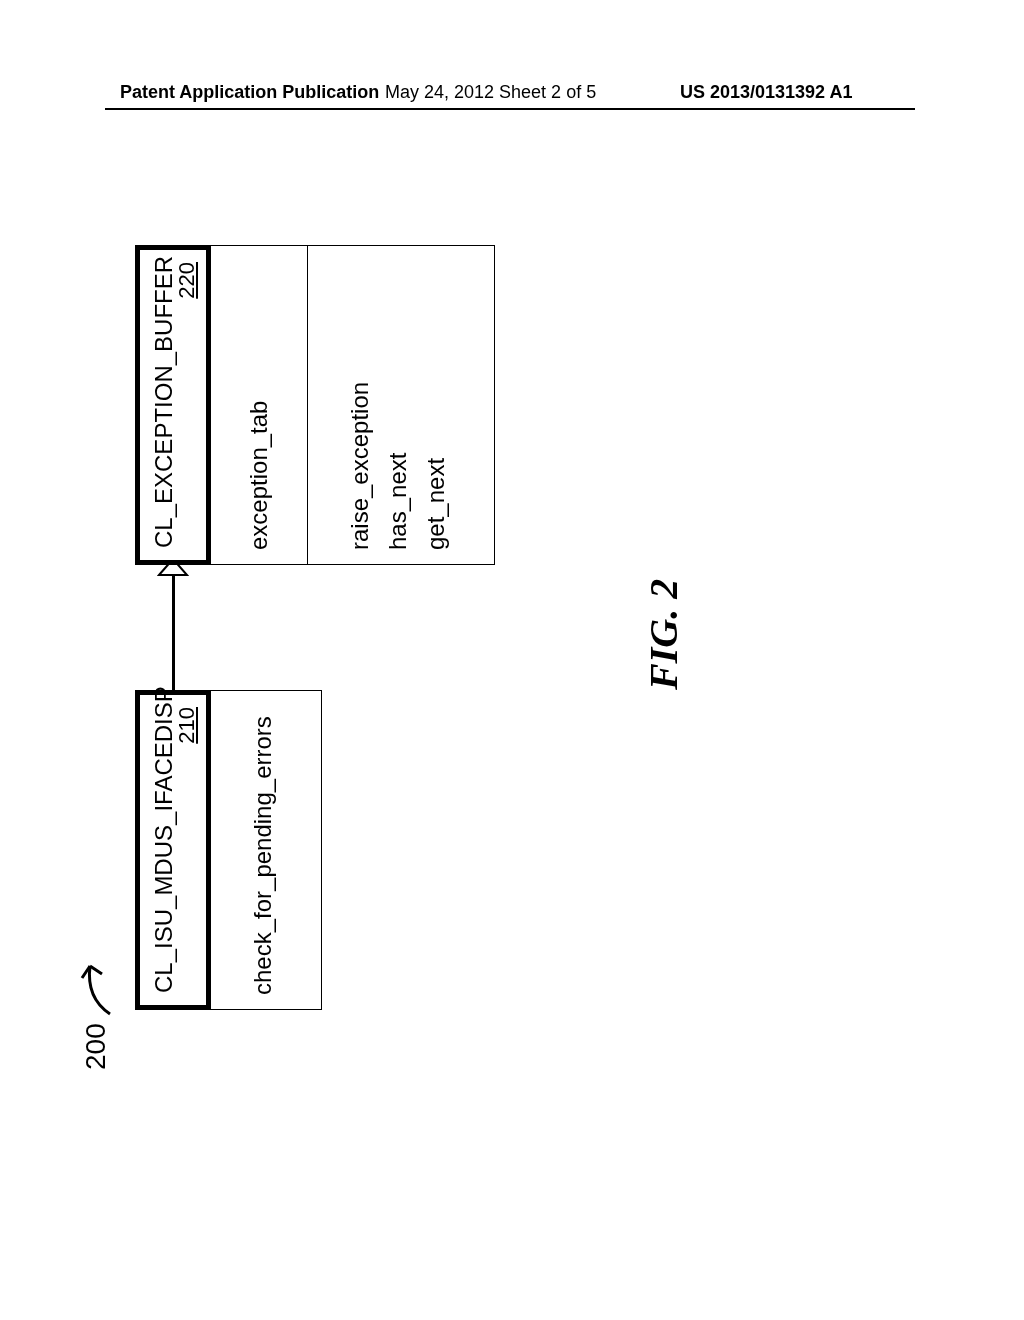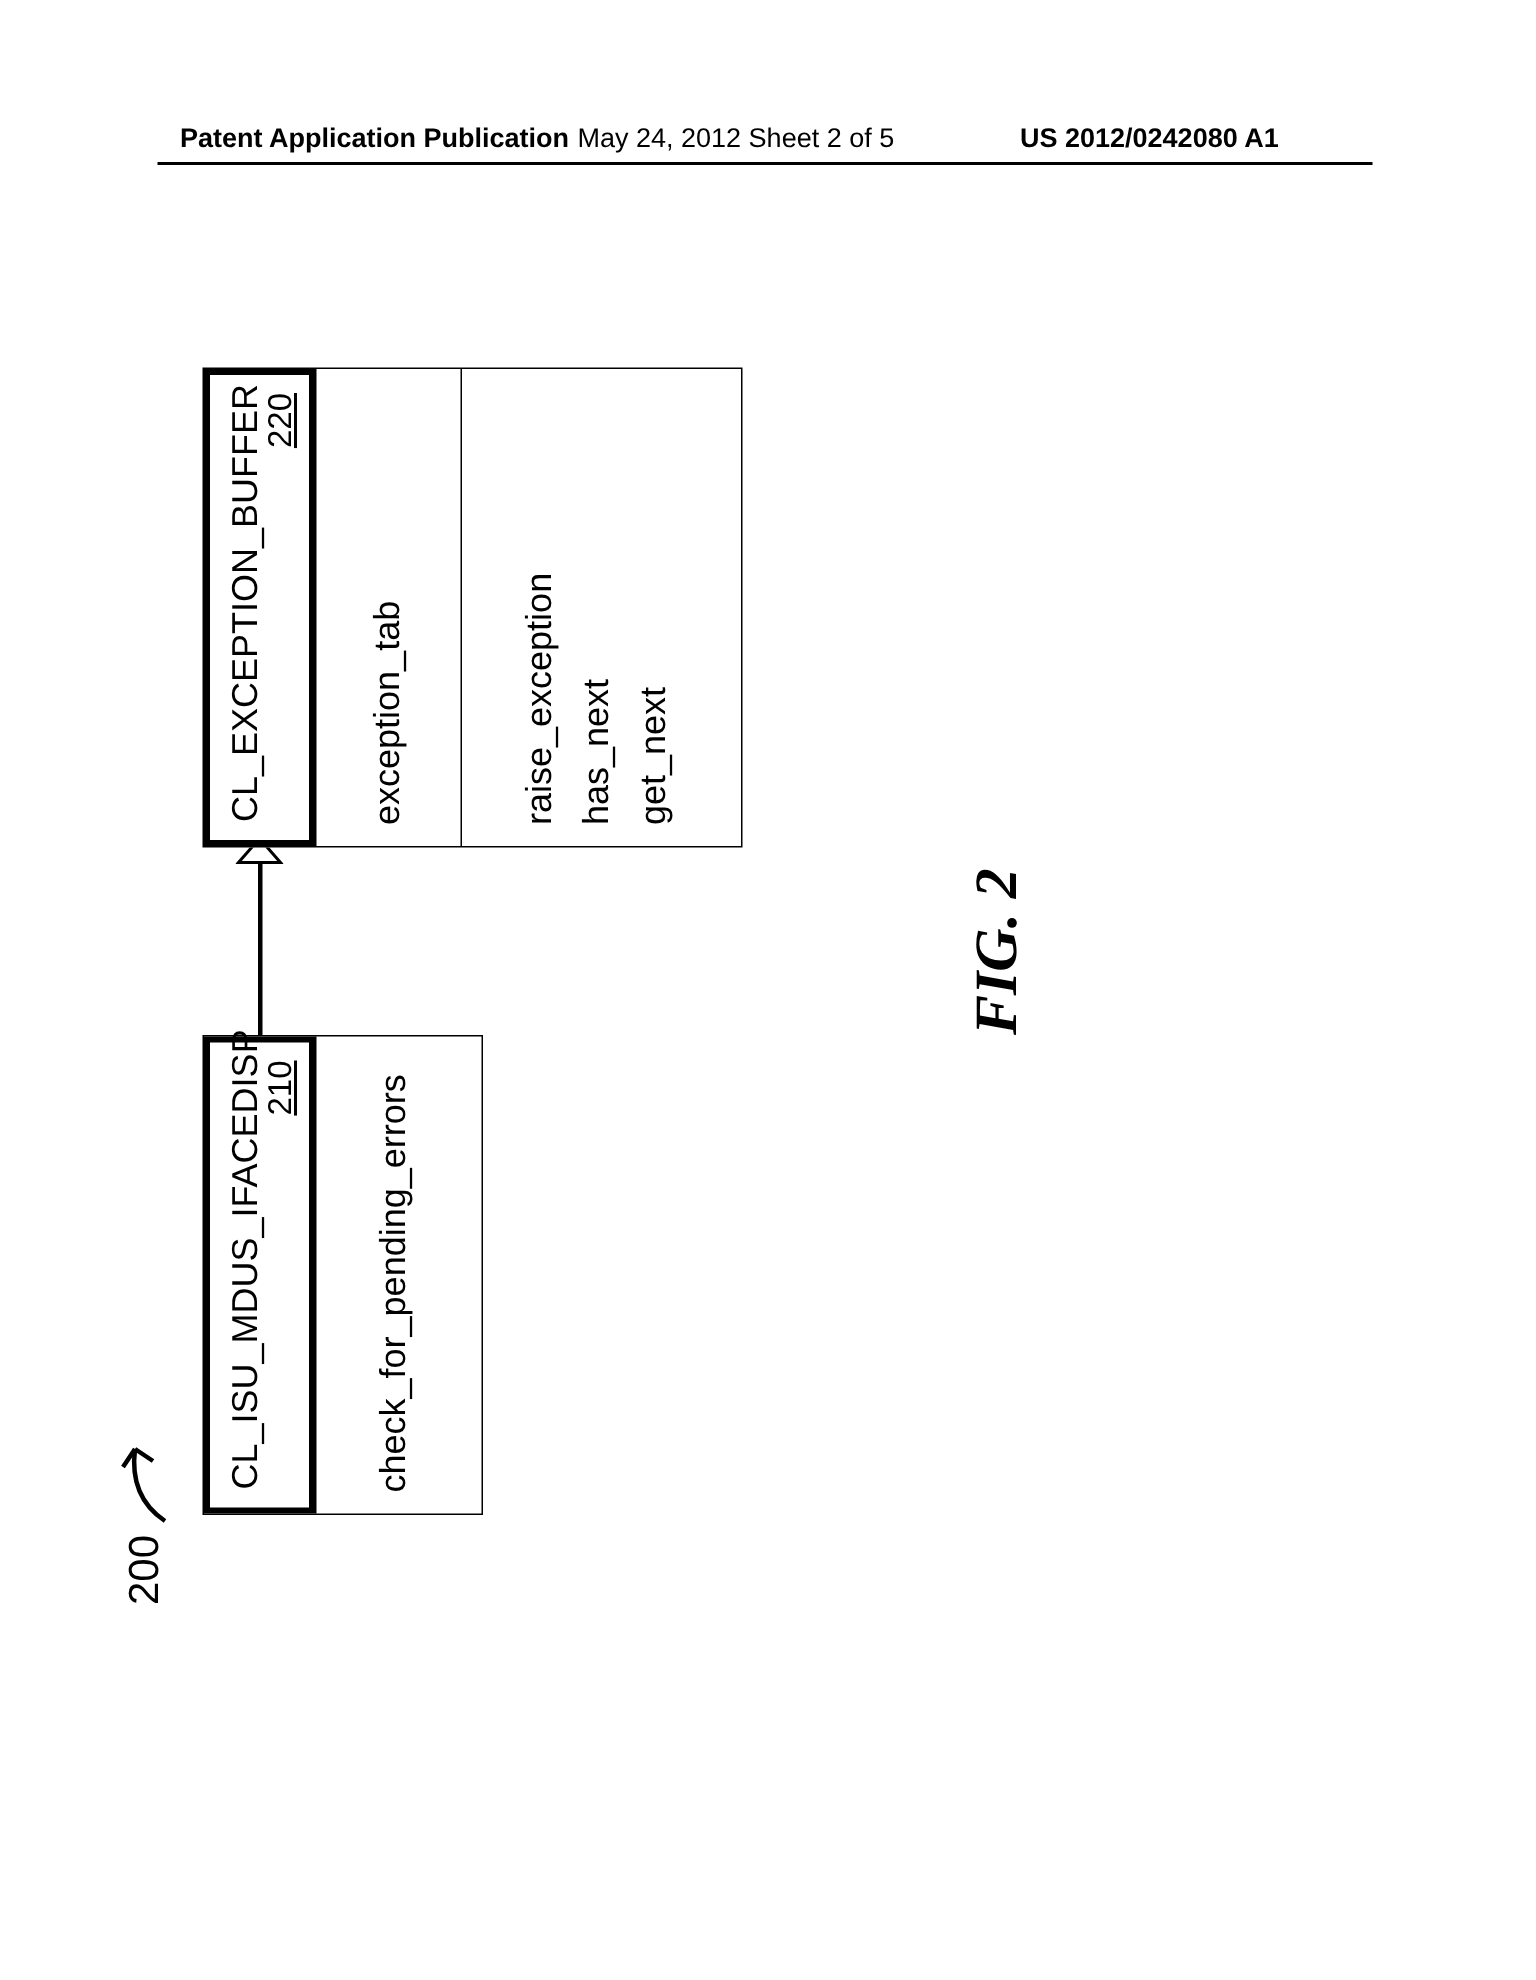--- a/index.html
+++ b/index.html
@@ -141,21 +141,21 @@
   }
 </style>
 </head>
 <body>
 
 <div class="page">
 
   <div class="header-row">
     <span class="header-left">Patent Application Publication</span>
     <span class="header-mid">May 24, 2012  Sheet 2 of 5</span>
-    <span class="header-right">US 2012/0242080 A1</span>
+    <span class="header-right">US 2013/0131392 A1</span>
   </div>
   <div class="header-rule"></div>
 
   <div class="diagram-rot">
 
     <span class="ref-200">200</span>
     <svg class="curve-arrow" width="70" height="46">
       <path d="M4 30 Q 20 6 52 10" fill="none" stroke="#000" stroke-width="3"></path>
       <path d="M52 10 L40 2 M52 10 L44 22" fill="none" stroke="#000" stroke-width="3"></path>
     </svg>

